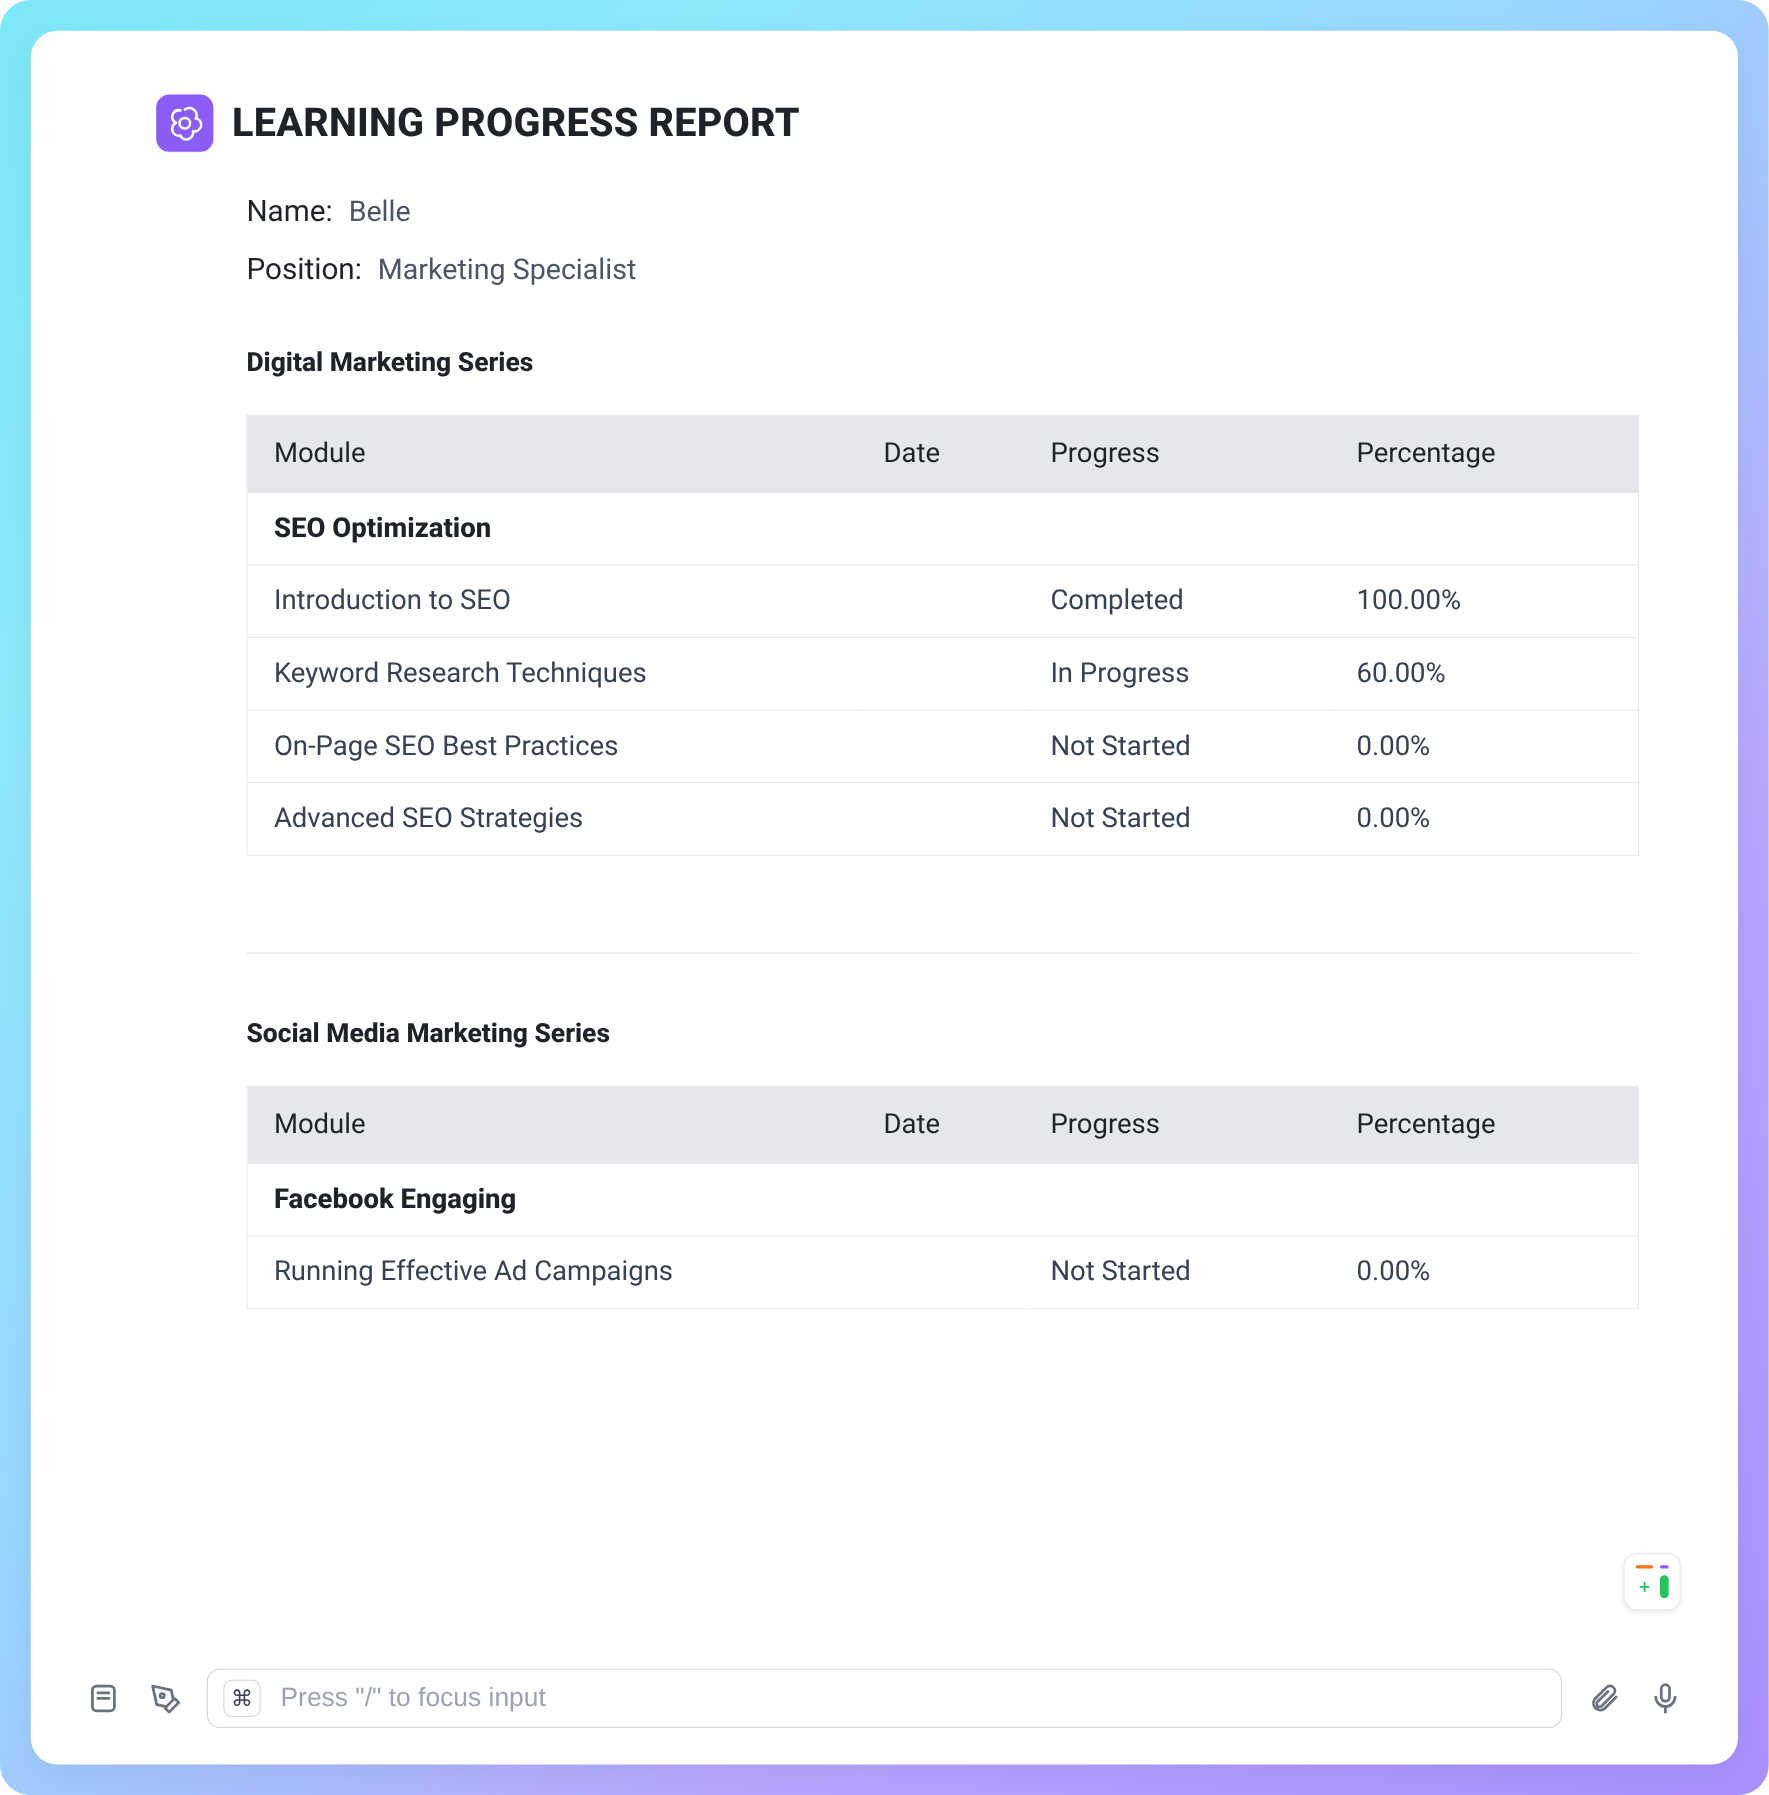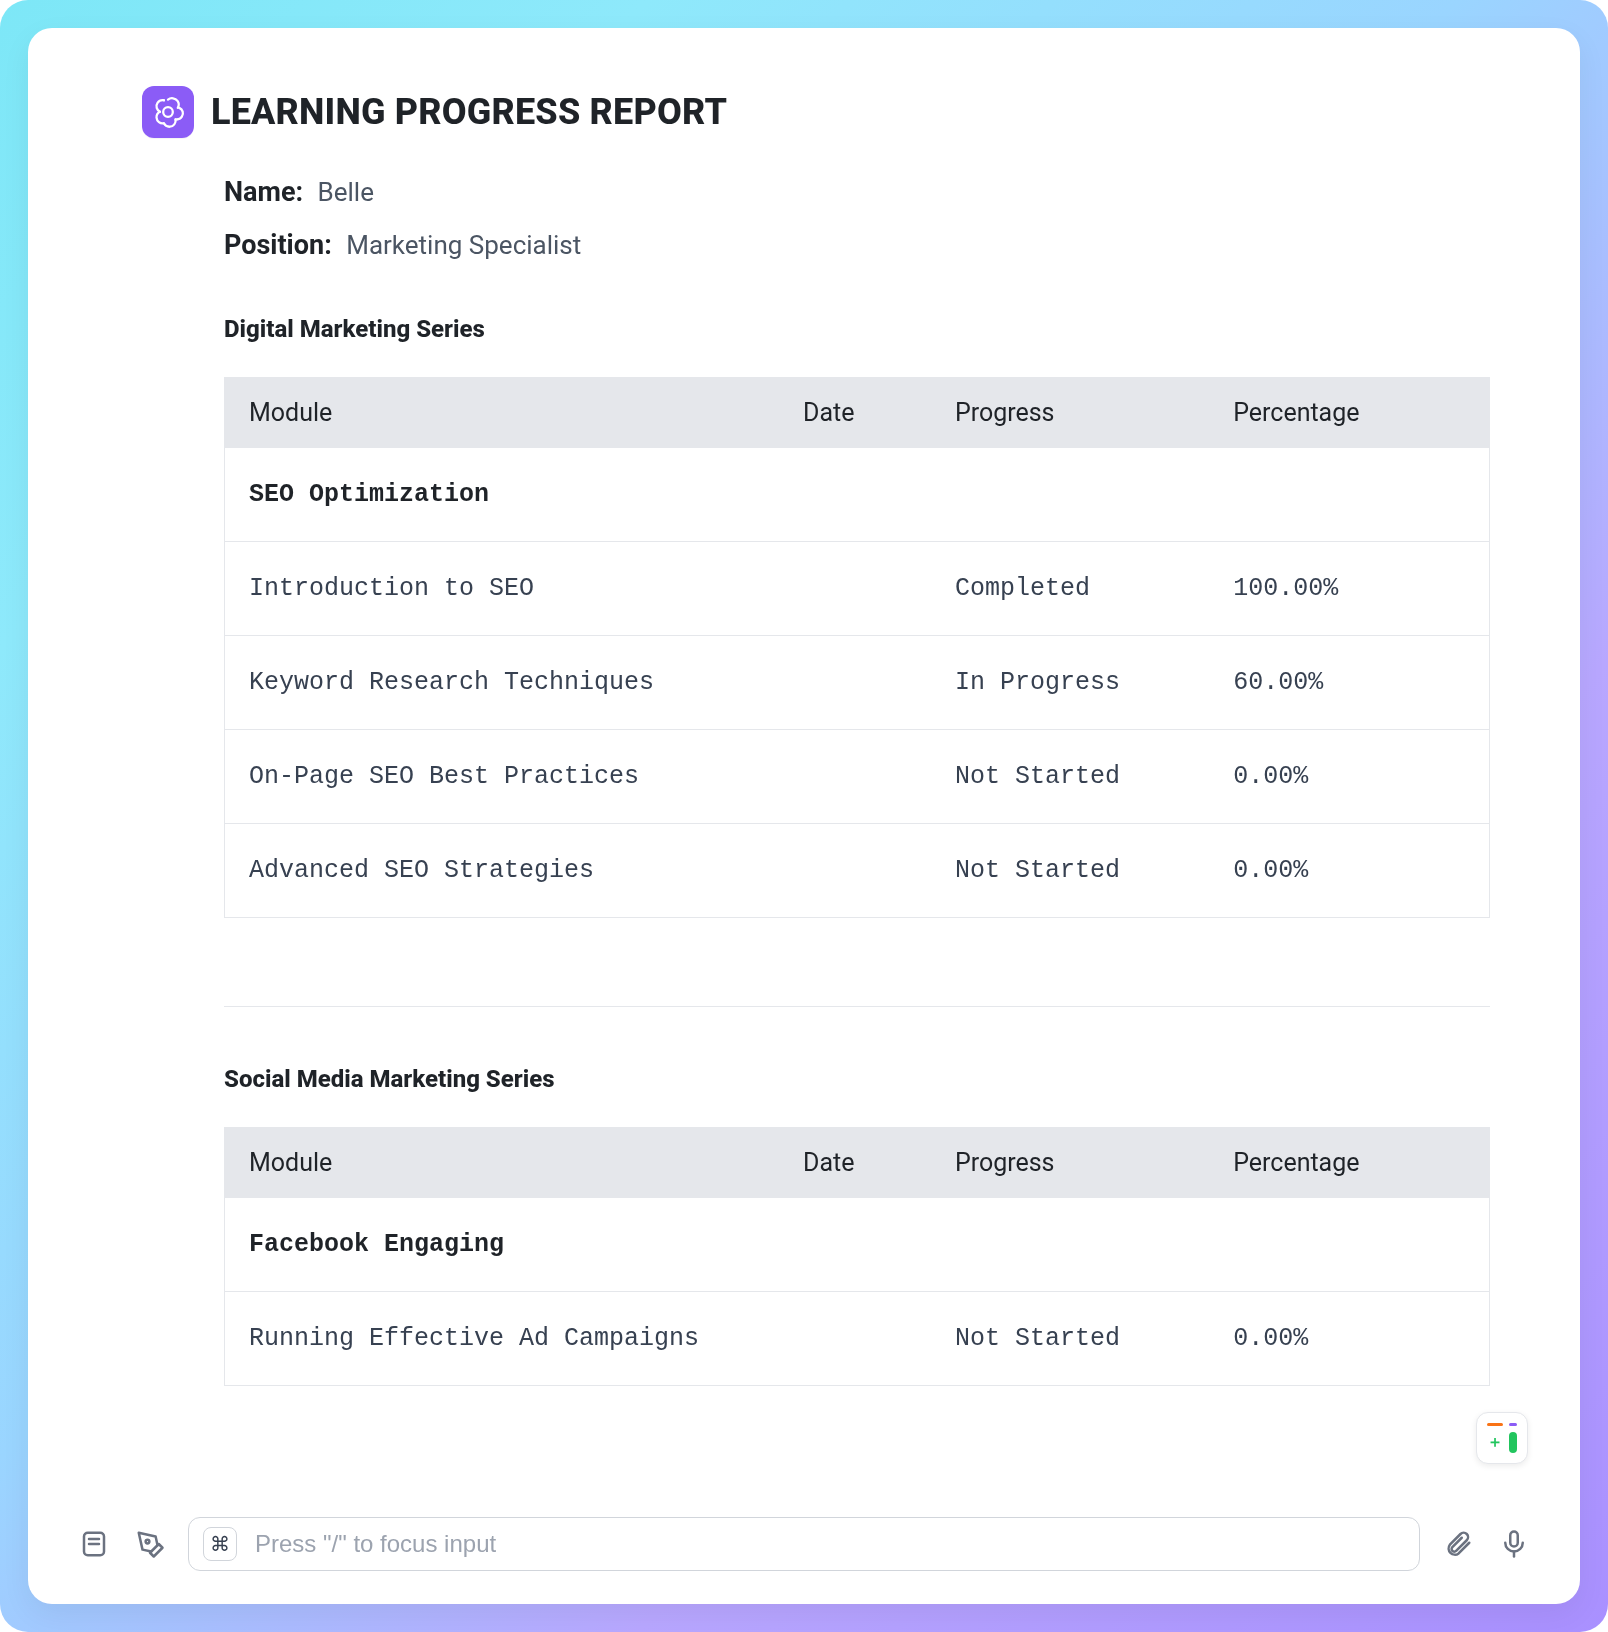--- a/index.html
+++ b/index.html
@@ -62,21 +62,21 @@
     letter-spacing: .005em;
     color: var(--text-dark);
   }
 
   .meta {
     margin: 18px 0 10px 82px;
     font-size: 26px;
     line-height: 1.95;
     color: var(--text-muted);
   }
-  .meta .label { color: var(--text-dark); font-weight: 700; margin-right: 8px; font-size: 27px; text-align: right; }
+  .meta .label { color: var(--text-dark); font-weight: 400; margin-right: 8px; font-size: 27px; text-align: right; }
 
   .section {
     margin: 38px 0 0 82px;
   }
   .section h2 {
     margin: 44px 0 34px 0;
     font-size: 24px;
     font-weight: 800;
     color: var(--text-dark);
   }
@@ -89,24 +89,23 @@
   }
   table.report thead th {
     text-align: left;
     background: var(--header-bg);
     padding: 20px 22px;
     font-weight: 400;
     color: var(--text-dark);
     border-bottom: 1px solid var(--border);
   }
   table.report td {
-    padding: 32px 22px;
+    padding: 18px 22px;
     border-top: 1px solid var(--border);
     color: #374151;
-    font-family: Liberation Mono, monospace;
   }
   table.report tr.subhead td {
     font-weight: 800;
     color: var(--text-dark);
   }
   
   .col-module { width: 44%; }
   .col-date { width: 12%; }
   .col-progress { width: 22%; }
   .col-percentage { width: 22%; }

